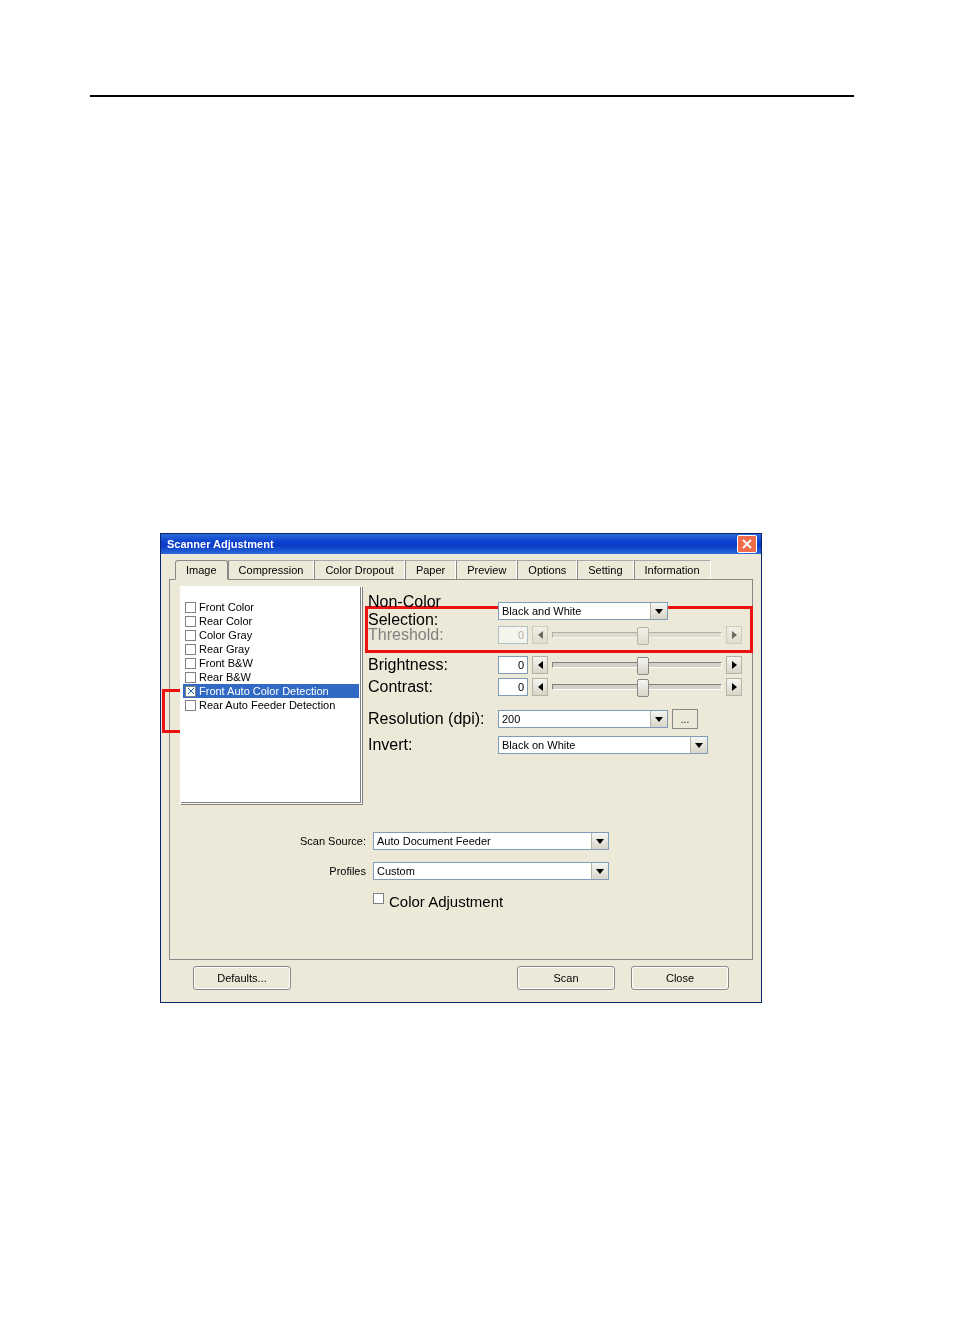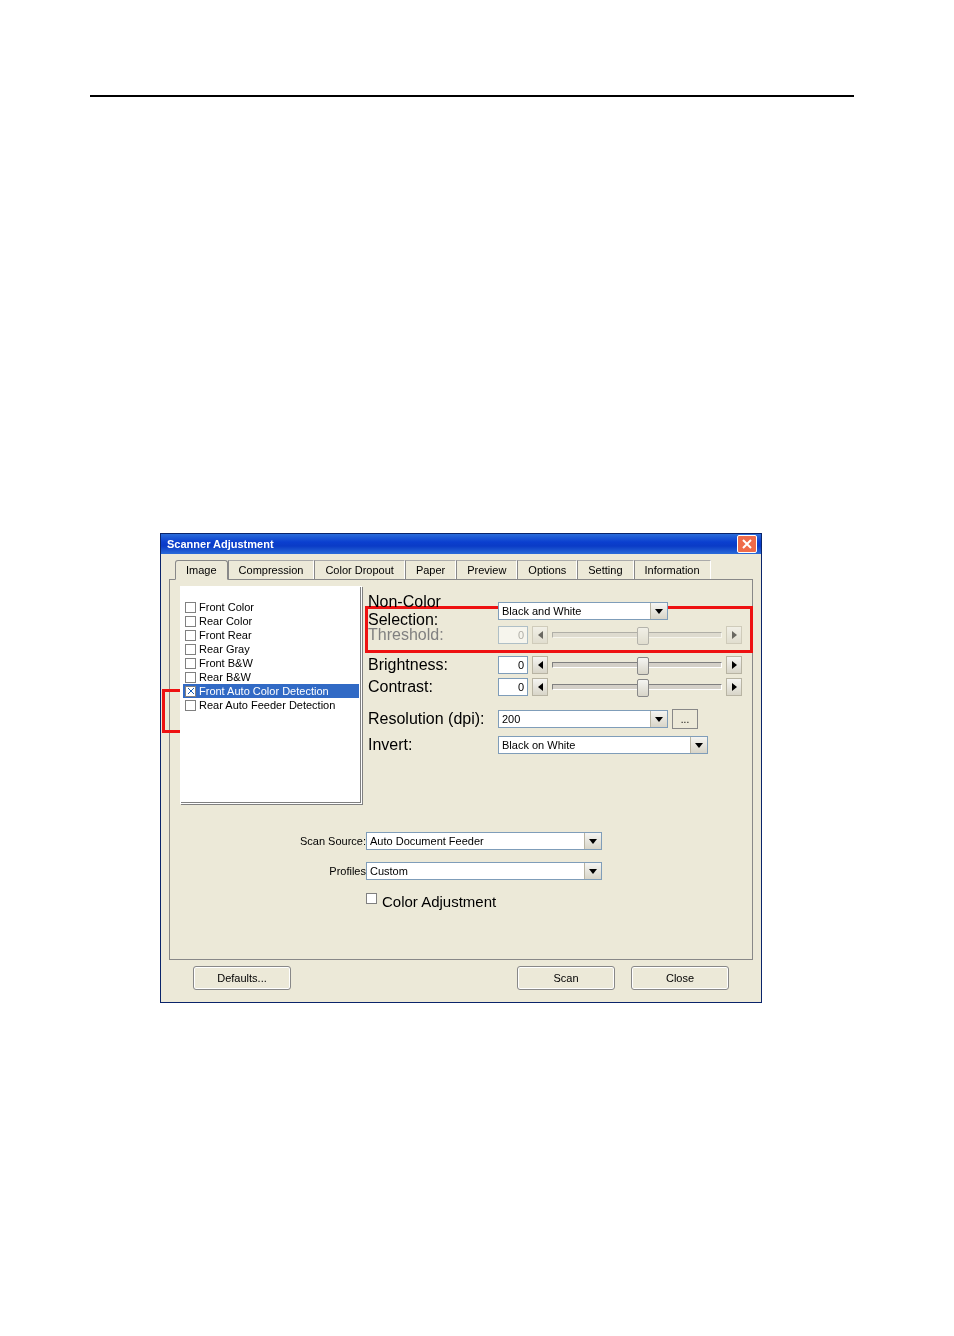--- a/index.html
+++ b/index.html
@@ -233,21 +233,21 @@
     display: flex; align-items: center; justify-content: center;
     font-size: 10px;
   }
 
   .lower-controls {
     position: absolute;
     left: 10px; right: 10px;
     top: 246px;
   }
   .lrow { display: flex; align-items: center; height: 30px; }
-  .llabel { width: 186px; text-align: right; padding-right: 0; font-size: 11px; }
+  .llabel { width: 186px; text-align: right; padding-right: 7px; font-size: 11px; }
 
   .chk-inline {
     display: inline-flex; gap: 5px;
     margin-left: 0;
     font-size: 15px;
   }
 
   .btn-row {
     display: flex;
     justify-content: space-between;
@@ -340,21 +340,21 @@
         <div class="chk-row">
           <span class="chk"></span>
           <span>Front Color</span>
         </div>
         <div class="chk-row">
           <span class="chk"></span>
           <span>Rear Color</span>
         </div>
         <div class="chk-row">
           <span class="chk"></span>
-          <span>Front Rear</span>
+          <span>Color Gray</span>
         </div>
         <div class="chk-row">
           <span class="chk"></span>
           <span>Rear Gray</span>
         </div>
         <div class="chk-row">
           <span class="chk"></span>
           <span>Front B&amp;W</span>
         </div>
         <div class="chk-row">

